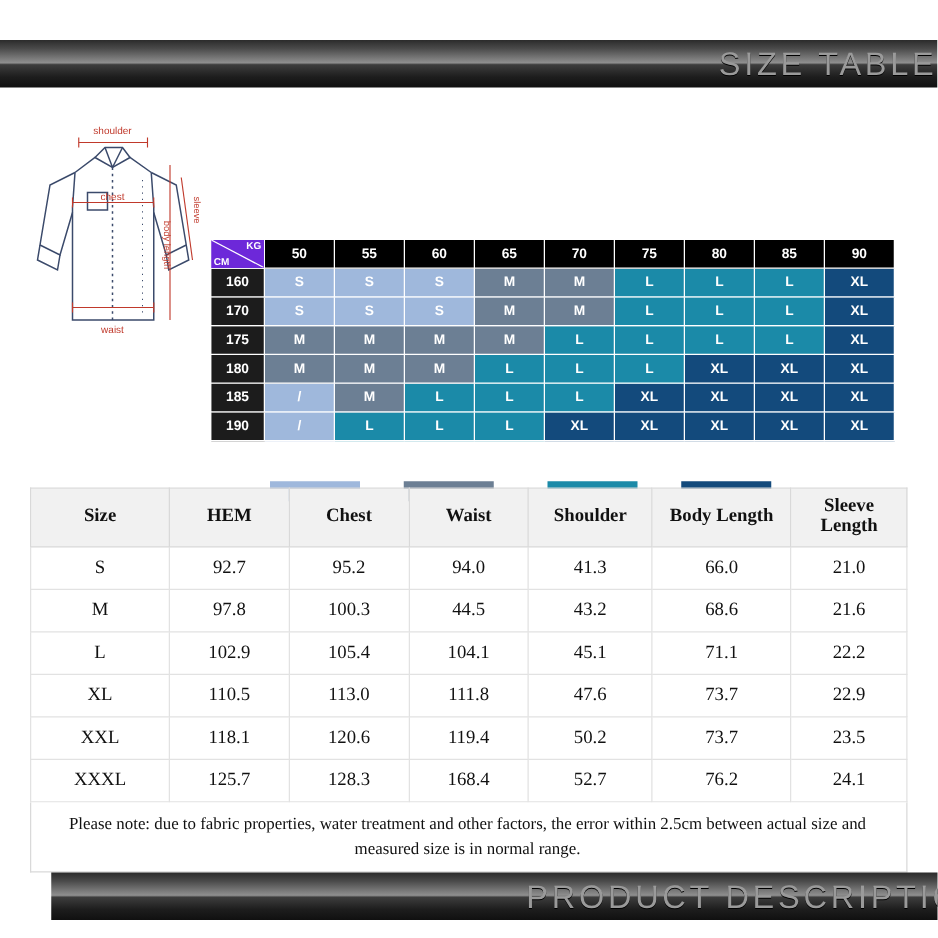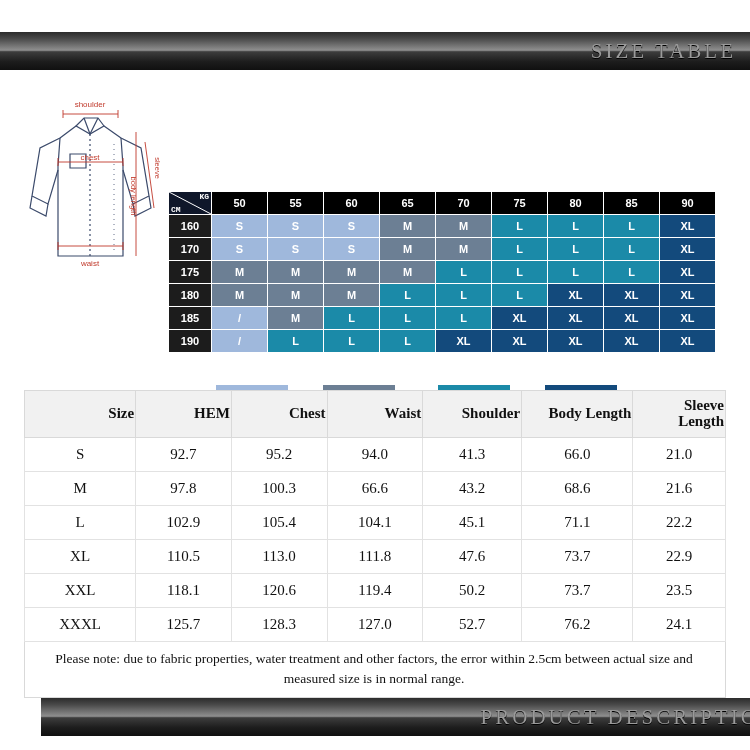--- a/index.html
+++ b/index.html
@@ -13,24 +13,23 @@
   
   .banner{
     position:absolute;left:0;width:750px;height:38px;
     background:linear-gradient(to bottom,#2b2b2b 0%,#4a4a4a 18%,#8f8f8f 48%,#3d3d3d 52%,#1d1d1d 78%,#101010 100%);
     display:flex;align-items:center;justify-content:flex-end;
   }
   .banner-top{top:32px;}
   .banner-bottom{top:698px;margin-left:41px;}
   .banner-text{
     color:#9a9a9a;
-    font-size:21px;
+    font-size:26px;
     letter-spacing:3px;
-    padding-right:14px;
-    font-family:Liberation Serif, serif;
+    font-family:Liberation Sans, sans-serif;
     text-shadow:0 1px 0 #000;
   }
   
   .matrix-wrap{
     position:absolute;left:0;top:88px;width:750px;height:250px;
   }
   
   .diagram{
     position:absolute;left:18px;top:8px;width:150px;height:200px;
   }
@@ -44,21 +43,21 @@
   .matrix td,.matrix th{
     width:55px;height:22px;
     text-align:center;vertical-align:middle;
     font-size:11px;font-weight:bold;color:#ffffff;
     border:1px solid #ffffff;
     padding:0;
   }
   .matrix th.hdr{background:#000000;}
   .matrix td.rowhdr{background:#1c1c1c;width:42px;}
   .matrix th.corner{
-    background:#0f172a;width:42px;position:relative;padding:0;font-family:Liberation Mono, monospace;
+    background:#6d28d9;width:42px;position:relative;padding:0;
   }
   .corner-inner{position:relative;width:42px;height:22px;}
   .corner-inner .kg{position:absolute;right:2px;top:0px;font-size:8px;}
   .corner-inner .cm{position:absolute;left:2px;bottom:0px;font-size:8px;}
   .corner-inner .slash{
     position:absolute;left:0;top:0;width:42px;height:22px;
   }
   td.S{background:#9fb8dc;}
   td.M{background:#6c7f94;}
   td.L{background:#1b8aa8;}
@@ -75,21 +74,21 @@
   .meas-wrap{
     position:absolute;left:24px;top:390px;width:702px;
   }
   table.meas{
     border-collapse:collapse;width:702px;
     font-family:"Liberation Serif", serif;
   }
   table.meas th{
     background:#f1f1f1;
     font-size:15px;font-weight:bold;color:#111;
-    height:44px;text-align:right;
+    height:44px;text-align:center;
     border:1px solid #d9d9d9;
     line-height:1.05;
   }
   table.meas td{
     background:#ffffff;
     font-size:15px;color:#111;
     height:31px;text-align:center;
     border:1px solid #e2e2e2;
   }
   .note{
@@ -299,21 +298,21 @@
         <td>95.2</td>
         <td>94.0</td>
         <td>41.3</td>
         <td>66.0</td>
         <td>21.0</td>
       </tr>
       <tr>
         <td>M</td>
         <td>97.8</td>
         <td>100.3</td>
-        <td>66.6</td>
+        <td>44.5</td>
         <td>43.2</td>
         <td>68.6</td>
         <td>21.6</td>
       </tr>
       <tr>
         <td>L</td>
         <td>102.9</td>
         <td>105.4</td>
         <td>104.1</td>
         <td>45.1</td>
@@ -335,21 +334,21 @@
         <td>120.6</td>
         <td>119.4</td>
         <td>50.2</td>
         <td>73.7</td>
         <td>23.5</td>
       </tr>
       <tr>
         <td>XXXL</td>
         <td>125.7</td>
         <td>128.3</td>
-        <td>127.0</td>
+        <td>168.4</td>
         <td>52.7</td>
         <td>76.2</td>
         <td>24.1</td>
       </tr>
     </tbody>
   </table>
   <div class="note">Please note: due to fabric properties, water treatment and other factors, the error within 2.5cm between actual size and measured size is in normal range.</div>
 </div>
 
 <div class="banner banner-bottom">

